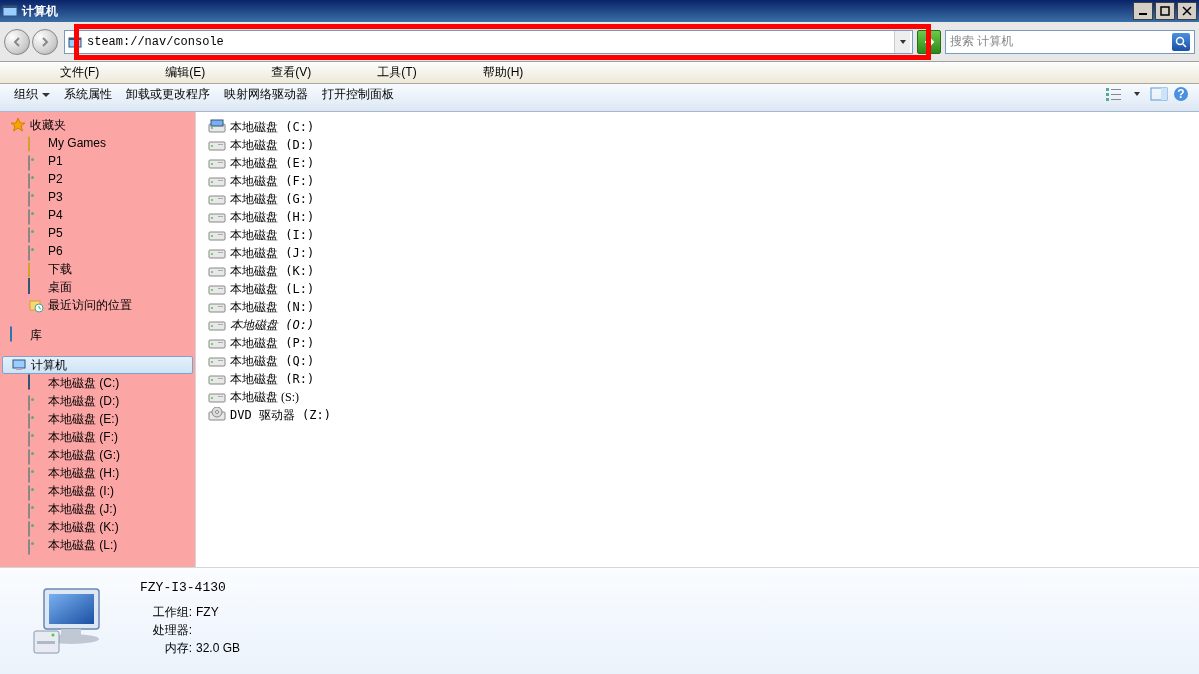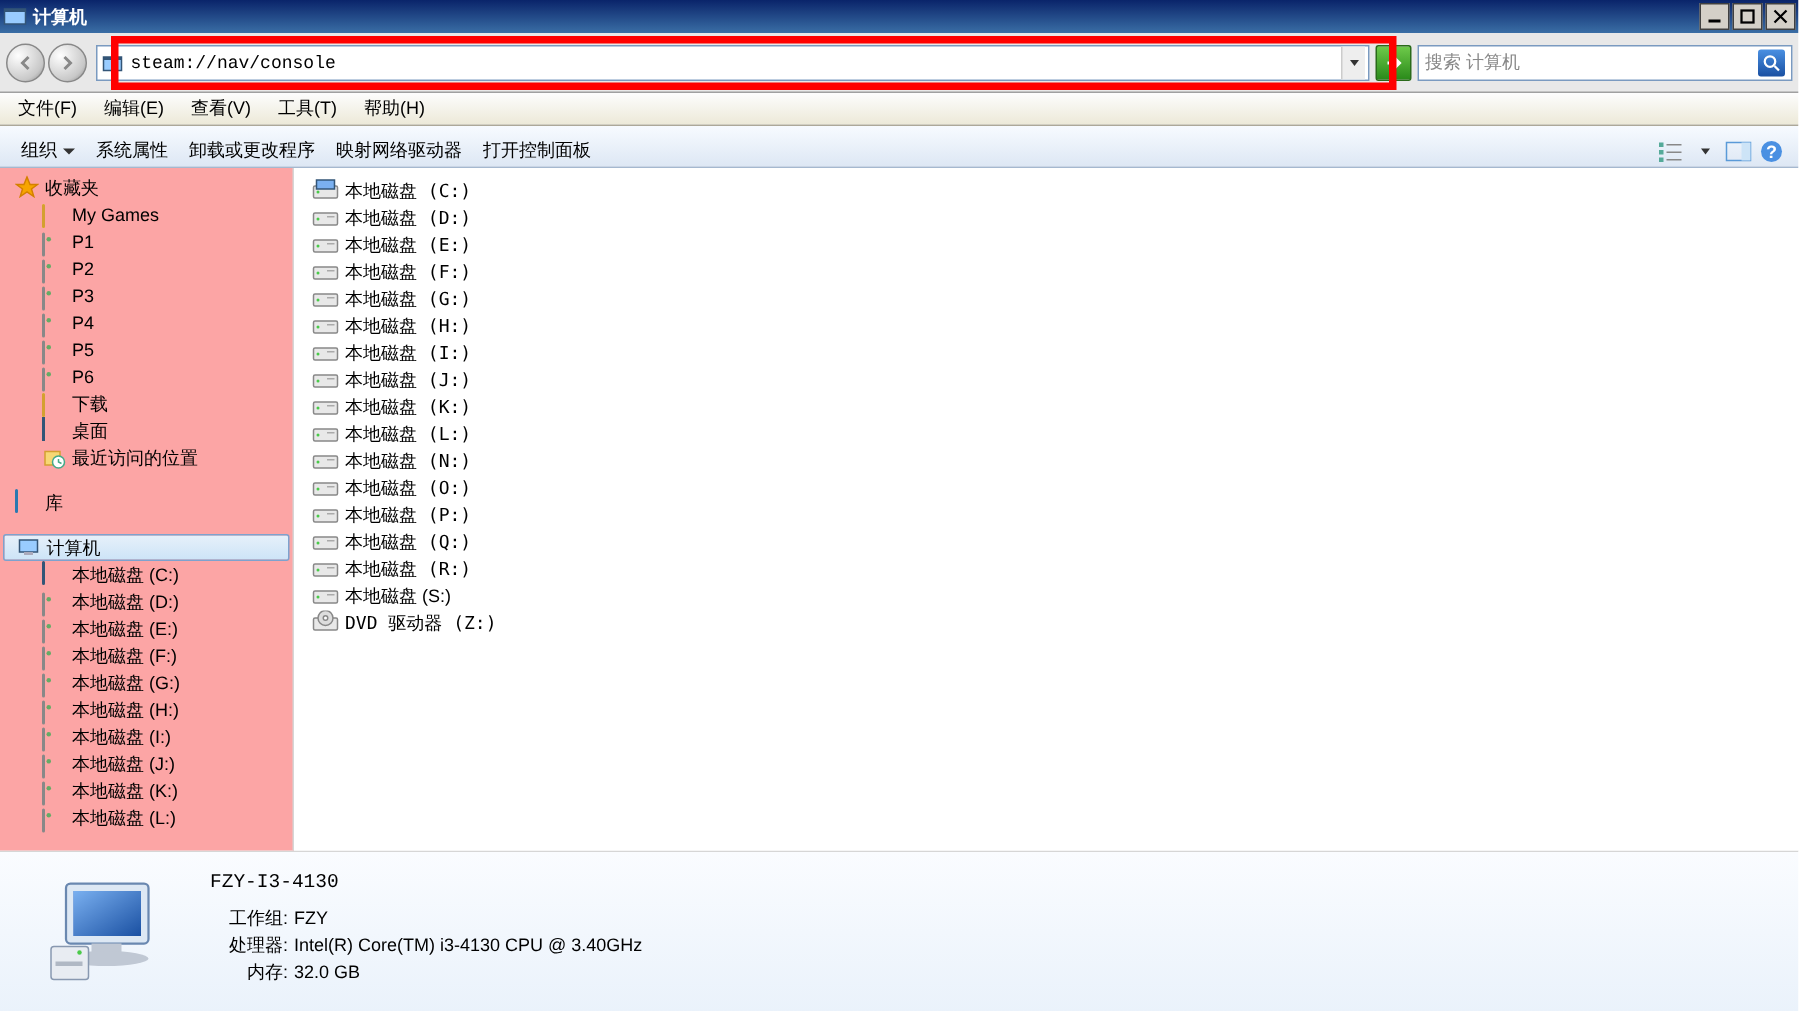--- a/index.html
+++ b/index.html
@@ -23,24 +23,24 @@
 .addrbox input{flex:1;border:none;outline:none;font-family:"Courier New",monospace;font-size:12px;}
 .addrdrop{width:16px;height:22px;background:#eee;border-left:1px solid #ccc;display:flex;align-items:center;justify-content:center;}
 .gobtn{width:24px;height:24px;background:linear-gradient(#6eca4a,#2a8a1a);border:1px solid #2a6a1a;border-radius:2px;display:flex;align-items:center;justify-content:center;}
 .searchbox{width:250px;height:24px;background:#fff;border:1px solid #7a9ac0;display:flex;align-items:center;padding:0 4px;color:#888;}
 .searchbox span{flex:1;}
 .searchbtn{width:18px;height:18px;background:linear-gradient(#4a90e2,#1a50a2);border-radius:2px;display:flex;align-items:center;justify-content:center;}
 .redbox{position:absolute;left:74px;top:2px;right:268px;height:36px;border:5px solid #ff0000;pointer-events:none;z-index:5;}
 
 
 .menubar{height:22px;background:linear-gradient(#fdfdfd,#ece9d8);border-bottom:1px solid #aca899;display:flex;align-items:center;padding:0 4px;gap:2px;}
-.menubar .mitem{padding:2px 8px;cursor:default;}
-
-
-.toolbar{height:28px;background:linear-gradient(#f7fbff,#dde7f4);border-bottom:1px solid #a5b8cf;display:flex;align-items:flex-end;padding:0 8px;gap:2px;}
+.menubar .mitem{padding:2px 8px;cursor:default;margin-left:48px;}
+
+
+.toolbar{height:28px;background:linear-gradient(#f7fbff,#dde7f4);border-bottom:1px solid #a5b8cf;display:flex;align-items:flex-start;padding:0 8px;gap:2px;}
 .toolbar .titem{padding:2px 6px;cursor:default;display:flex;align-items:center;gap:2px;}
 .toolbar .titem.drop::after{content:"";border:4px solid transparent;border-top-color:#333;margin-top:4px;margin-left:2px;}
 .toolbar .tspacer{flex:1;}
 .toolbar .ticon{width:20px;height:20px;display:flex;align-items:center;justify-content:center;}
 
 
 .mainarea{display:flex;height:455px;}
 .navpane{width:196px;background:#fca5a5;border-right:1px solid #d6d6d6;overflow-y:auto;overflow-x:hidden;padding:4px 0;}
 .navitem{display:flex;align-items:center;height:18px;padding-left:10px;cursor:default;}
 .navitem.sel{background:linear-gradient(#e6f0fa,#cde4f7);border:1px solid #7da2ce;border-radius:2px;margin:0 2px;padding-left:8px;}
@@ -381,21 +381,21 @@
             <rect x="10" y="7" width="5" height="1" fill="#aaa"></rect>
           </svg></span>
         <span style="font-family: SimSun, monospace;">本地磁盘 (N:)</span>
       </div>
       <div class="drive">
         <span class="dicon"><svg viewBox="0 0 18 16">
             <rect x="1" y="5" width="16" height="8" rx="1" fill="#e8e8e8" stroke="#888"></rect>
             <circle cx="4" cy="9" r="1" fill="#4aca4a"></circle>
             <rect x="10" y="7" width="5" height="1" fill="#aaa"></rect>
           </svg></span>
-        <span style="font-family: SimSun, monospace;">本地磁盘 (O:)</span>
+        <span style="font-family: SimSun, monospace; font-style: italic;">本地磁盘 (O:)</span>
       </div>
       <div class="drive">
         <span class="dicon"><svg viewBox="0 0 18 16">
             <rect x="1" y="5" width="16" height="8" rx="1" fill="#e8e8e8" stroke="#888"></rect>
             <circle cx="4" cy="9" r="1" fill="#4aca4a"></circle>
             <rect x="10" y="7" width="5" height="1" fill="#aaa"></rect>
           </svg></span>
         <span style="font-family: SimSun, monospace;">本地磁盘 (P:)</span>
       </div>
       <div class="drive">
@@ -413,21 +413,21 @@
             <rect x="10" y="7" width="5" height="1" fill="#aaa"></rect>
           </svg></span>
         <span style="font-family: SimSun, monospace;">本地磁盘 (R:)</span>
       </div>
       <div class="drive">
         <span class="dicon"><svg viewBox="0 0 18 16">
             <rect x="1" y="5" width="16" height="8" rx="1" fill="#e8e8e8" stroke="#888"></rect>
             <circle cx="4" cy="9" r="1" fill="#4aca4a"></circle>
             <rect x="10" y="7" width="5" height="1" fill="#aaa"></rect>
           </svg></span>
-        <span style="font-family: Liberation Sans, sans-serif;">本地磁盘 (S:)</span>
+        <span style="font-family: Liberation Serif, serif;">本地磁盘 (S:)</span>
       </div>
       <div class="drive">
         <span class="dicon"><svg viewBox="0 0 18 16">
             <rect x="1" y="5" width="16" height="8" rx="1" fill="#e8e8e8" stroke="#888"></rect>
             <circle cx="9" cy="5" r="5" fill="#ddd" stroke="#888"></circle>
             <circle cx="9" cy="5" r="1.5" fill="#fff" stroke="#888"></circle>
           </svg></span>
         <span style="font-family: SimSun, monospace;">DVD 驱动器 (Z:)</span>
       </div>
     </div>
@@ -454,21 +454,20 @@
   </div>
   <div class="info">
     <div class="name">FZY-I3-4130</div>
     <div id="detailrows">
         <div class="row">
           <span class="k">工作组:</span>
           <span>FZY</span>
         </div>
         <div class="row">
           <span class="k">处理器:</span>
-          <span>Intel(R) Core(TM) i3-4130 CPU @ 3.40GHz</span>
         </div>
         <div class="row">
           <span class="k">内存:</span>
           <span>32.0 GB</span>
         </div>
       </div>
   </div>
 </div>
 
 </body></html>

